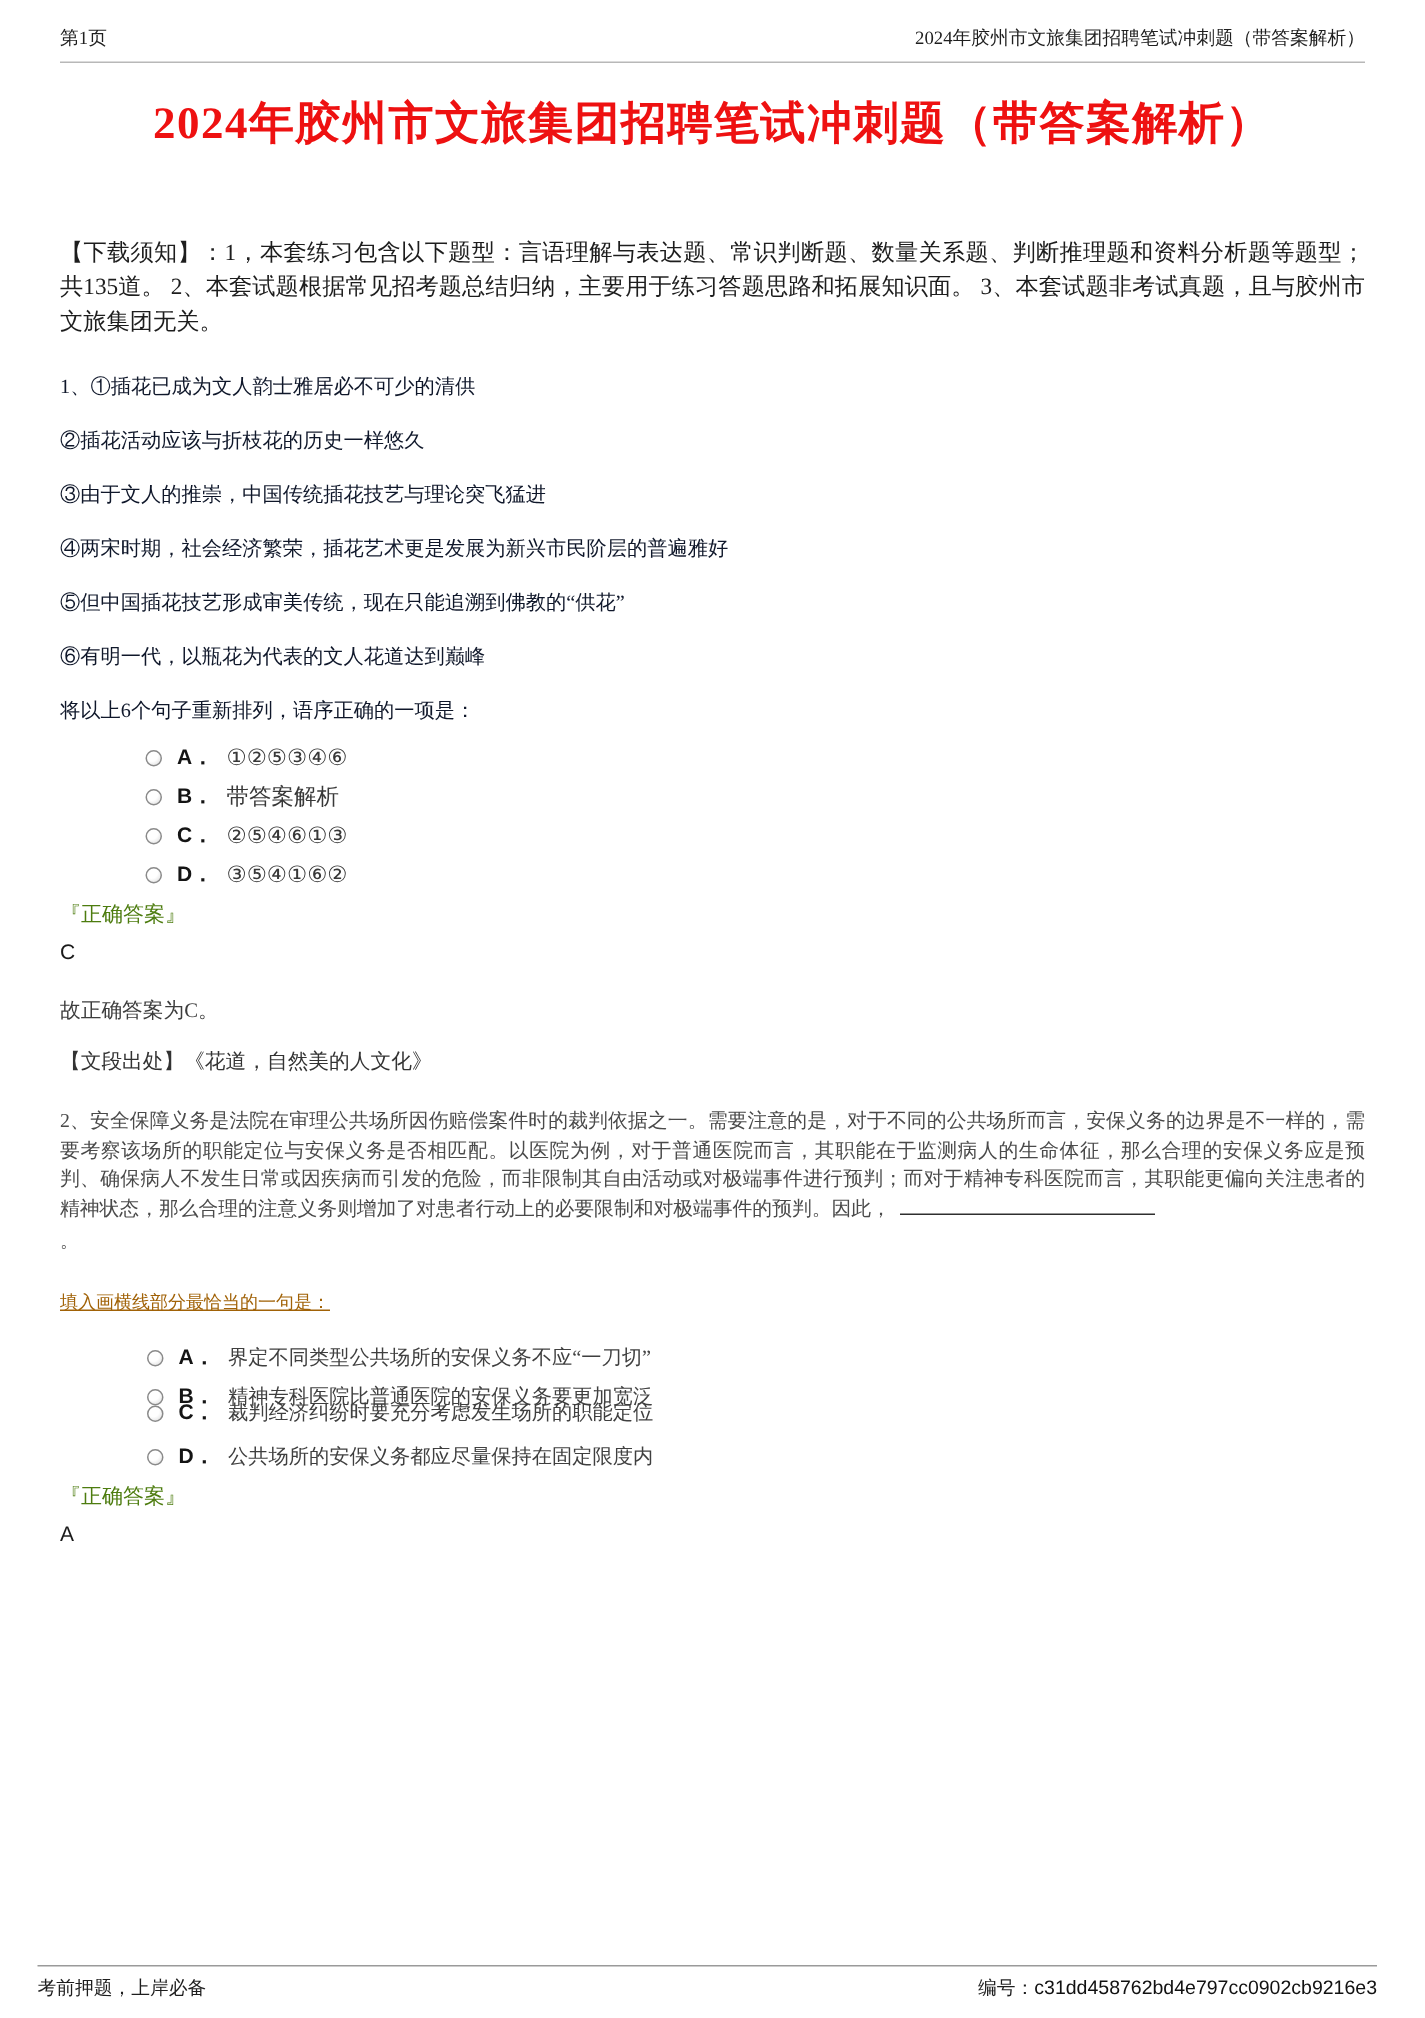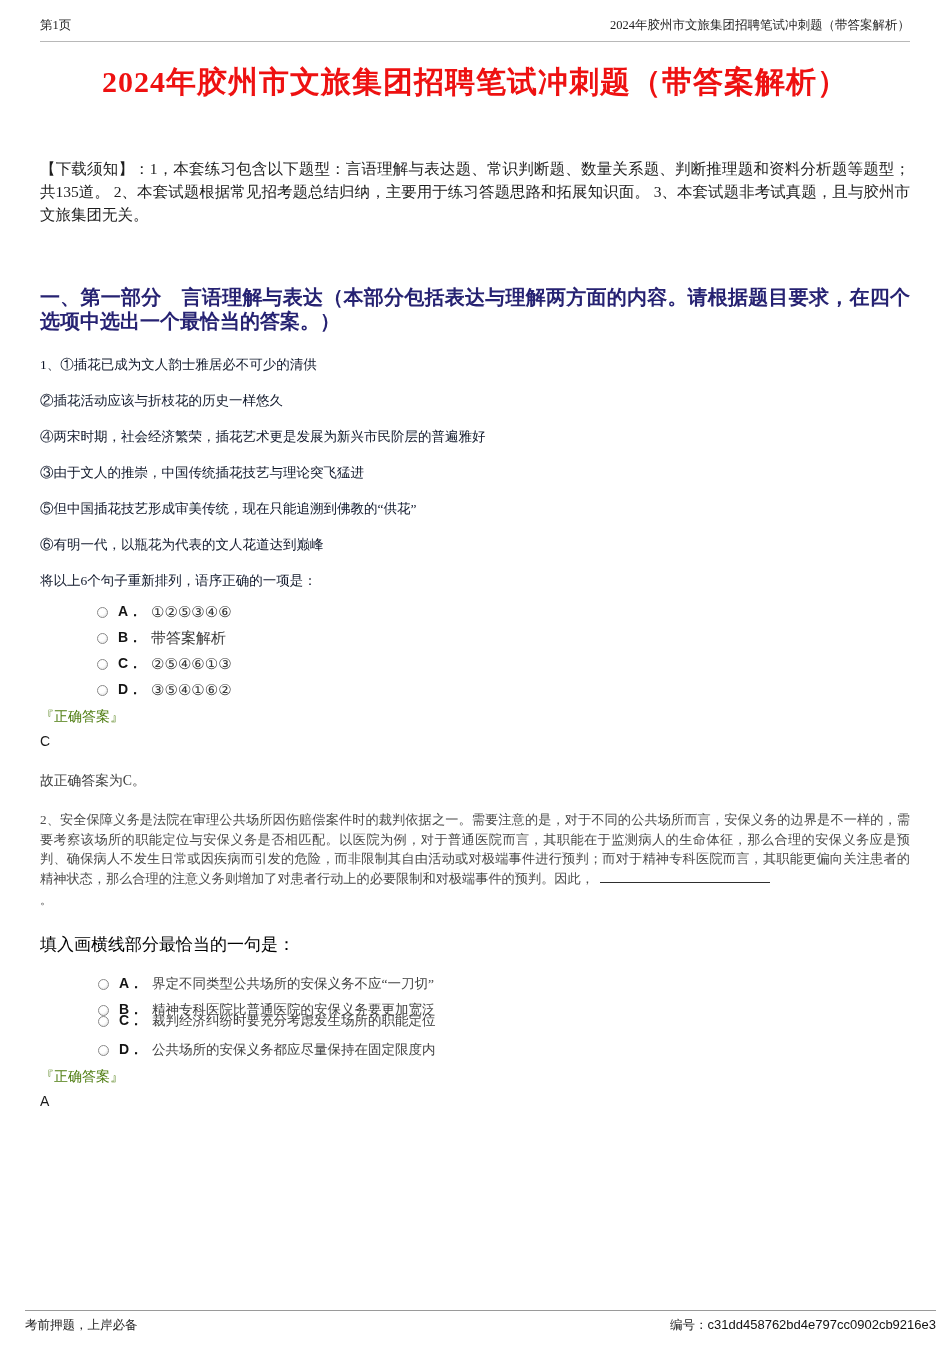--- a/index.html
+++ b/index.html
@@ -80,28 +80,28 @@
     margin:20px 0 0 0;
     font-size:13.2px;line-height:19.5px;color:#4a4a4a;text-align:justify;
   }
   .blank{
     display:inline-block;
     width:170px;height:12px;
     border-bottom:1.4px solid #2e2e2e;
     margin-left:6px;
   }
   .period-line{margin:4px 0 0 0;font-size:12px;color:#4a4a4a;}
-  .prompt{margin:24px 0 0 0;font-size:17px;color:#000000;}
+  .prompt{margin:24px 0 0 0;font-size:12px;color:#a16207;text-decoration:underline;}
   .q2-options{margin-top:18px;}
   .q2-options .opt-row{padding-left:58px;}
   .row-b{margin-bottom:0;}
   .row-c{margin-top:-9px;}
   .row-d{margin-top:9px;}
   .footer{
-    position:absolute;left:25px;right:14px;top:1310px;
+    position:absolute;left:25px;right:32px;top:1310px;
     border-top:1px solid #9a9a9a;
     padding-top:6px;
     display:flex;justify-content:space-between;align-items:flex-end;
     font-size:12.5px;color:#1e1e1e;
   }
   .code-val{
     font-family:"Liberation Sans","DejaVu Sans",sans-serif;
     font-size:13px;color:#111;
   }
 </style>
@@ -114,27 +114,26 @@
     <span>第1页</span>
     <span>2024年胶州市文旅集团招聘笔试冲刺题（带答案解析）</span>
   </div>
 
   <div class="content">
 
     <h1 class="doc-title">2024年胶州市文旅集团招聘笔试冲刺题（带答案解析）</h1>
 
     <p class="notice">【下载须知】：1，本套练习包含以下题型：言语理解与表达题、常识判断题、数量关系题、判断推理题和资料分析题等题型；共135道。 2、本套试题根据常见招考题总结归纳，主要用于练习答题思路和拓展知识面。 3、本套试题非考试真题，且与胶州市文旅集团无关。</p>
 
-    <h2 class="section-heading">一、第一部分　言语理解与表达（本部分包括表达与理解两方面的内容。请根据题目要求，在四个选项中选出一个最恰当的答案。）</h2>
 
     <div class="q1-block">
       <p class="q-line">1、①插花已成为文人韵士雅居必不可少的清供</p>
       <p class="q-line">②插花活动应该与折枝花的历史一样悠久</p>
+      <p class="q-line">③由于文人的推崇，中国传统插花技艺与理论突飞猛进</p>
       <p class="q-line">④两宋时期，社会经济繁荣，插花艺术更是发展为新兴市民阶层的普遍雅好</p>
-      <p class="q-line">③由于文人的推崇，中国传统插花技艺与理论突飞猛进</p>
       <p class="q-line">⑤但中国插花技艺形成审美传统，现在只能追溯到佛教的“供花”</p>
       <p class="q-line">⑥有明一代，以瓶花为代表的文人花道达到巅峰</p>
       <p class="q-line instruction">将以上6个句子重新排列，语序正确的一项是：</p>
 
       <div class="options">
         <div class="opt-row">
           <span class="radio"></span>
           <span class="opt-letter">A．</span>
           <span class="opt-text">①②⑤③④⑥</span>
         </div>
@@ -151,20 +150,21 @@
         <div class="opt-row">
           <span class="radio"></span>
           <span class="opt-letter">D．</span>
           <span class="opt-text">③⑤④①⑥②</span>
         </div>
       </div>
 
       <p class="ans-label">『正确答案』</p>
       <p class="ans-value">C</p>
       <p class="conclusion">故正确答案为C。</p>
+      <p class="source">【文段出处】《花道，自然美的人文化》</p>
     </div>
 
     <div class="q2-block">
       <p class="passage"><span>2、安全保障义务是法院在审理公共场所因伤赔偿案件时的裁判依据之一。需要注意的是，对于不同的公共场所而言，安保义务的边界是不一样的，需要考察该场所的职能定位与安保义务是否相匹配。以医院为例，对于普通医院而言，其职能在于监测病人的生命体征，那么合理的安保义务应是预判、确保病人不发生日常或因疾病而引发的危险，而非限制其自由活动或对极端事件进行预判；而对于精神专科医院而言，其职能更偏向关注患者的精神状态，那么合理的注意义务则增加了对患者行动上的必要限制和对极端事件的预判。因此，</span><span class="blank"></span></p>
       <p class="period-line">。</p>
 
       <p class="prompt">填入画横线部分最恰当的一句是：</p>
 
       <div class="options q2-options">
         <div class="opt-row">

